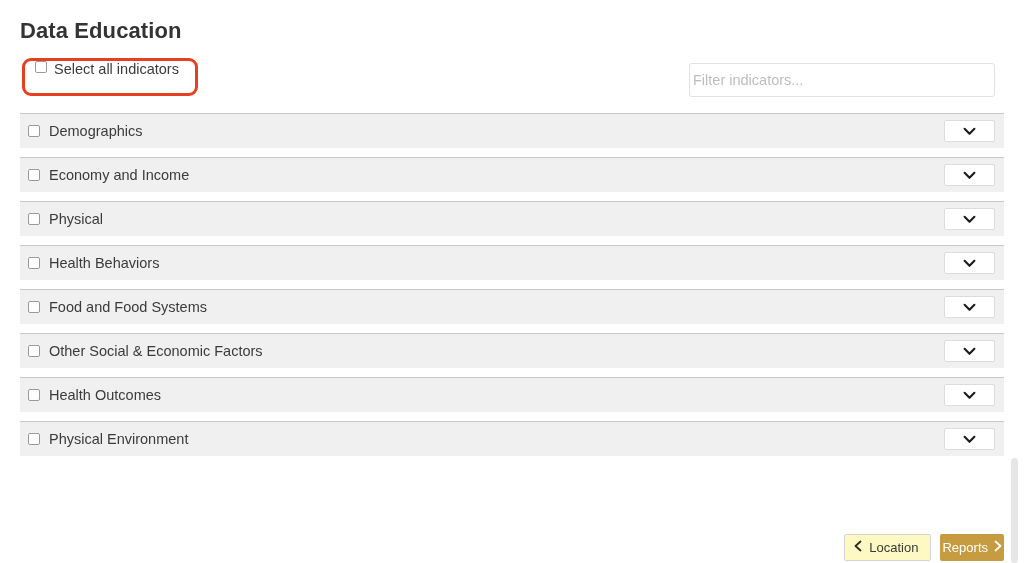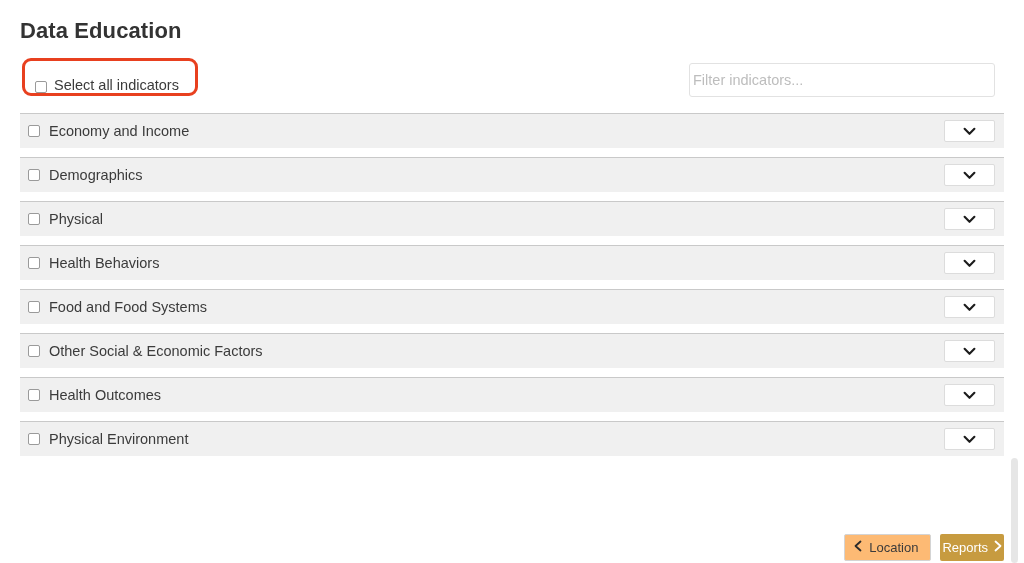--- a/index.html
+++ b/index.html
@@ -42,21 +42,21 @@
     border: 3px solid #e8401f;
     border-radius: 9px;
     background: transparent;
   }
   .select-all-inner {
     position: absolute;
     left: 10px;
     top: 0;
     height: 32px;
     display: flex;
-    align-items: flex-end;
+    align-items: flex-start;
     gap: 7px;
   }
   .select-all-label {
     font-size: 14.5px;
     color: #3b3b3b;
     white-space: nowrap;
   }
 
   
   .cbox {
@@ -137,21 +137,21 @@
   .footer-actions {
     position: absolute;
     right: 20px;
     top: 534px;
     display: flex;
     align-items: center;
     gap: 9px;
   }
   .btn-location {
     height: 27px;
-    background: #fdba74;
+    background: #fef9c3;
     border: 1px solid #d4d4d4;
     border-radius: 2px;
     padding: 0 12px 0 9px;
     display: flex;
     align-items: center;
     gap: 7px;
     font-family: "Liberation Sans", sans-serif;
     font-size: 13px;
     color: #3b3b3b;
     cursor: pointer;
@@ -204,34 +204,34 @@
       <span class="select-all-label">Select all indicators</span>
     </div>
   </div>
 
   <input class="filter-input" type="text" placeholder="Filter indicators..." style="">
 
   <div class="indicator-list" id="indicator-list">
       <div class="indicator-row">
         <div class="row-left">
           <span class="cbox"></span>
+          <span class="row-label">Demographics</span>
+        </div>
+        <button class="chevron-btn">
+          <span>
+            <svg width="13" height="9" viewBox="0 0 13 9">
+              <polyline points="1.6,1.8 6.5,6.8 11.4,1.8" fill="none" stroke="#1c1c1c" stroke-width="2.1" stroke-linecap="round" stroke-linejoin="round"></polyline>
+            </svg>
+          </span>
+        </button>
+      </div>
+      <div class="indicator-row">
+        <div class="row-left">
+          <span class="cbox"></span>
           <span class="row-label">Economy and Income</span>
-        </div>
-        <button class="chevron-btn">
-          <span>
-            <svg width="13" height="9" viewBox="0 0 13 9">
-              <polyline points="1.6,1.8 6.5,6.8 11.4,1.8" fill="none" stroke="#1c1c1c" stroke-width="2.1" stroke-linecap="round" stroke-linejoin="round"></polyline>
-            </svg>
-          </span>
-        </button>
-      </div>
-      <div class="indicator-row">
-        <div class="row-left">
-          <span class="cbox"></span>
-          <span class="row-label">Demographics</span>
         </div>
         <button class="chevron-btn">
           <span>
             <svg width="13" height="9" viewBox="0 0 13 9">
               <polyline points="1.6,1.8 6.5,6.8 11.4,1.8" fill="none" stroke="#1c1c1c" stroke-width="2.1" stroke-linecap="round" stroke-linejoin="round"></polyline>
             </svg>
           </span>
         </button>
       </div>
       <div class="indicator-row">

